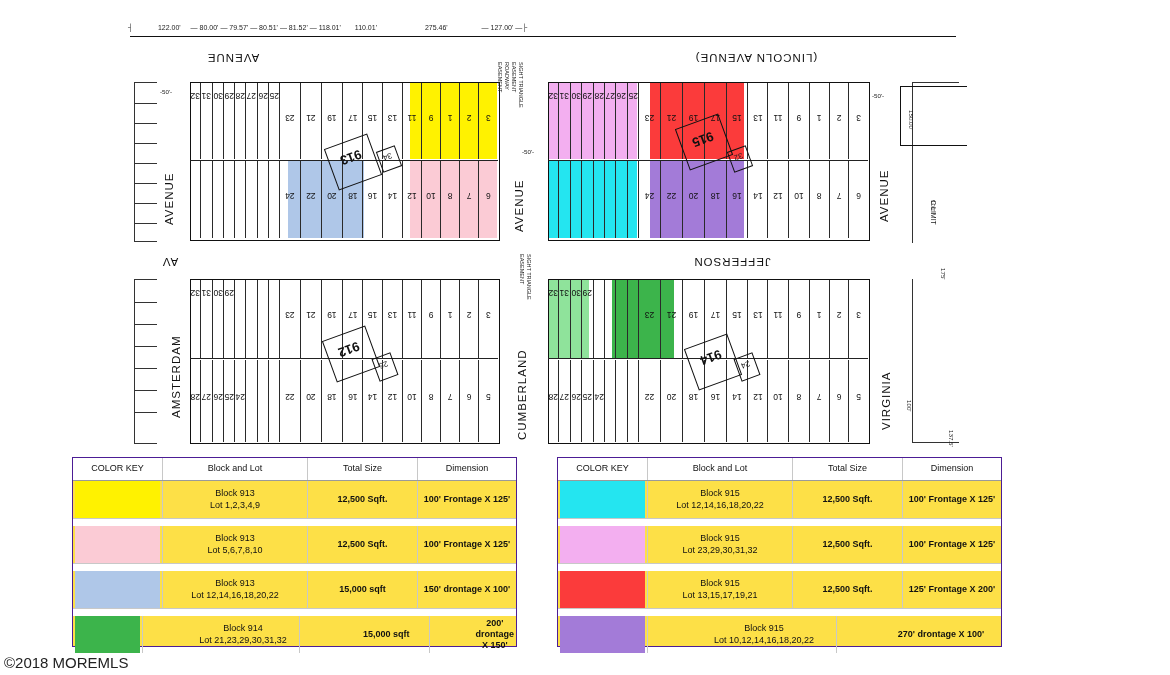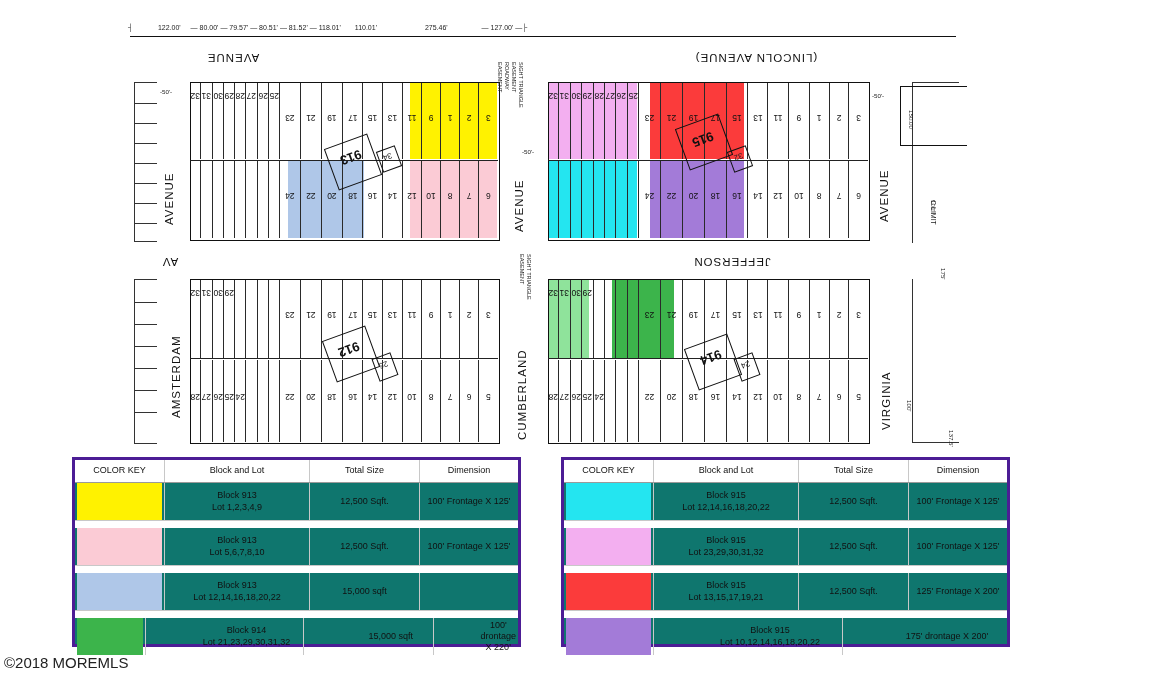--- a/index.html
+++ b/index.html
@@ -31,31 +31,31 @@
 
   .rotbox{position:absolute;border:1.6px solid #111;}
 
   .midline{position:absolute;background:#222;}
 
   .topdim{position:absolute;top:24px;font-size:7px;color:#222;white-space:nowrap;}
 
   
   .keys{position:absolute;left:72px;top:457px;width:1026px;height:190px;
         display:flex;gap:0px;}
-  .keytable{width:443px;border:3px solid #4c1d95;background:#0f766e;}
+  .keytable{width:443px;border:1px solid #4c1d95;background:#fde047;}
   .keytable + .keytable{margin-left:40px;}
   .krow{display:flex;align-items:stretch;border-bottom:1px solid #c8c8c8;height:37px;}
   .krow:last-child{border-bottom:none;gap:44px;}
   .khead{height:22px;background:#fff;border-bottom:1px solid #9a9a9a;}
   .kcell{display:flex;align-items:center;justify-content:center;font-size:9px;color:#111;
          text-align:center;padding:0 2px;line-height:1.25;}
   .c1{width:85px;border-right:1px solid #c8c8c8;}
   .c2{width:140px;border-right:1px solid #c8c8c8;flex-direction:column;}
-  .c3{width:105px;border-right:1px solid #c8c8c8;}
-  .c4{flex:1;}
+  .c3{width:105px;border-right:1px solid #c8c8c8;font-weight:bold;}
+  .c4{flex:1;font-weight:bold;}
   .swatch{width:100%;height:100%;}
   .khead .kcell{font-size:9px;font-weight:normal;}
   .spacer{height:7px;background:#fff;}
 
   .watermark{position:absolute;left:4px;bottom:4px;font-size:15px;color:#222;
              font-family:"Liberation Sans", sans-serif;}
 
   .hline{position:absolute;background:#111;}
 </style>
 </head>
@@ -647,34 +647,35 @@
 
       <div class="krow">
         <div class="kcell c1">
             <div class="swatch" style="background:#AFC7E8;"></div>
           </div>
         <div class="kcell c2">
           <span>Block 913</span>
           <span>Lot 12,14,16,18,20,22</span>
         </div>
         <div class="kcell c3">15,000 sqft</div>
+        <div class="kcell c4">150' drontage X 100'</div>
       </div>
 
       <div class="spacer"></div>
 
       <div class="krow">
         <div class="kcell c1">
             <div class="swatch" style="background:#3CB44B;"></div>
           </div>
         <div class="kcell c2">
           <span>Block 914</span>
           <span>Lot 21,23,29,30,31,32</span>
         </div>
         <div class="kcell c3">15,000 sqft</div>
-        <div class="kcell c4">100' drontage X 220'</div>
+        <div class="kcell c4">200' drontage X 150'</div>
       </div>
     </div>
 
     <div class="keytable">
       <div class="krow khead">
         <div class="kcell c1">COLOR KEY</div>
         <div class="kcell c2">Block and Lot</div>
         <div class="kcell c3">Total Size</div>
         <div class="kcell c4">Dimension</div>
       </div>
@@ -722,19 +723,19 @@
       <div class="spacer"></div>
 
       <div class="krow">
         <div class="kcell c1">
             <div class="swatch" style="background:#A37BD8;"></div>
           </div>
         <div class="kcell c2">
           <span>Block 915</span>
           <span>Lot 10,12,14,16,18,20,22</span>
         </div>
-        <div class="kcell c4">175' drontage X 200'</div>
+        <div class="kcell c4">270' drontage X 100'</div>
       </div>
     </div>
   </div>
 
   <div class="watermark">©2018 MOREMLS</div>
 </div>
 
 </body></html>

